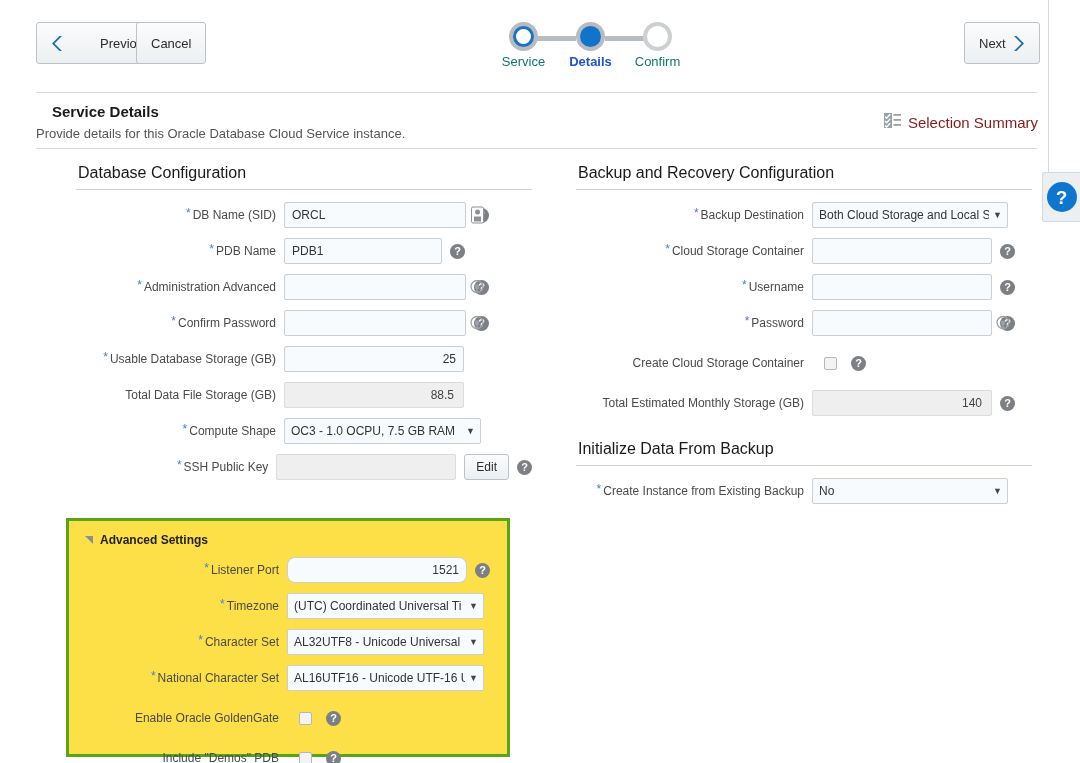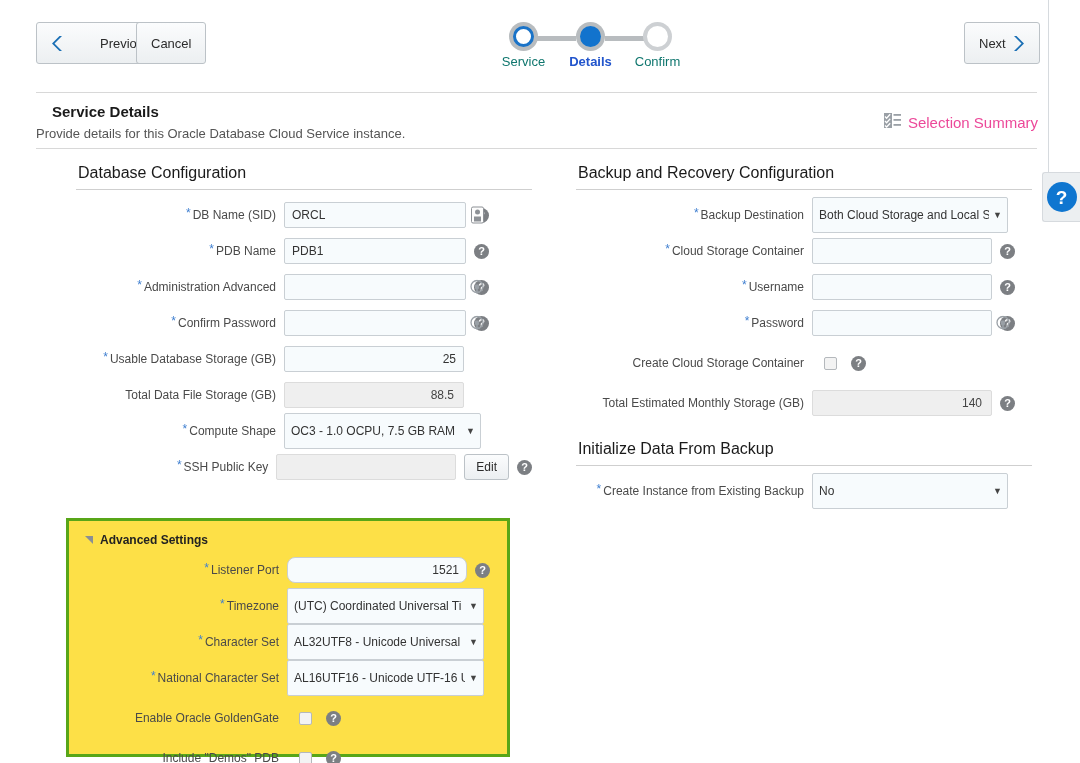--- a/index.html
+++ b/index.html
@@ -83,21 +83,21 @@
     position: absolute; left: 52px; top: 103px;
     font-size: 15px; font-weight: bold; color: #1a1a1a;
   }
   #page-subtitle {
     position: absolute; left: 36px; top: 126px;
     font-size: 13px; color: #555555;
   }
   #selection-summary {
     position: absolute; right: 42px; top: 113px;
     display: flex; align-items: center; gap: 7px;
-    color: #ec4899; font-size: 15px; cursor: pointer; text-decoration: none;
+    color: #7f1d1d; font-size: 15px; cursor: pointer; text-decoration: none;
   }
   .hdr-rule2 {
     position: absolute; left: 36px; top: 148px; width: 1001px; height: 1px; background: #d8d8d8;
   }
 
   
   .col { position: absolute; top: 164px; }
   #col-left { left: 76px; width: 456px; }
   #col-right { left: 576px; width: 456px; }
 
@@ -131,21 +131,21 @@
   .readonly {
     background: #efefef !important; border: 1px solid #dcdcdc !important; color:#444;
     display: flex; align-items: center; justify-content: flex-end;
     padding: 0 9px; height: 26px; font-size: 12px; border-radius:2px;
   }
   .blank-ro {
     background: #efefef !important; border: 1px solid #dcdcdc !important;
     height: 26px; border-radius:2px;
   }
   select.sel {
-    height: 36px;
+    height: 26px;
     border: 1px solid #c9cfd4;
     background: #f7fbfd;
     font-family: "Liberation Sans", sans-serif;
     font-size: 12px; color: #333;
     padding: 0 18px 0 6px;
     border-radius: 2px;
     -webkit-appearance: none; appearance: none;
     outline: none;
     cursor: pointer;
   }
@@ -329,21 +329,21 @@
         <span class="help">?</span>
       </div>
     </div>
 
     <div class="frow">
       <div class="flabel" style="width:208px;">
         <span class="req">*</span>
         <span>PDB Name</span>
       </div>
       <div class="fctl">
-        <input class="txt" style="width: 182px;" value="PDB1">
+        <input class="txt" style="width: 158px;" value="PDB1">
         <span class="help">?</span>
       </div>
     </div>
 
     <div class="frow">
       <div class="flabel" style="width:208px;">
         <span class="req">*</span>
         <span>Administration Advanced</span>
       </div>
       <div class="fctl">

